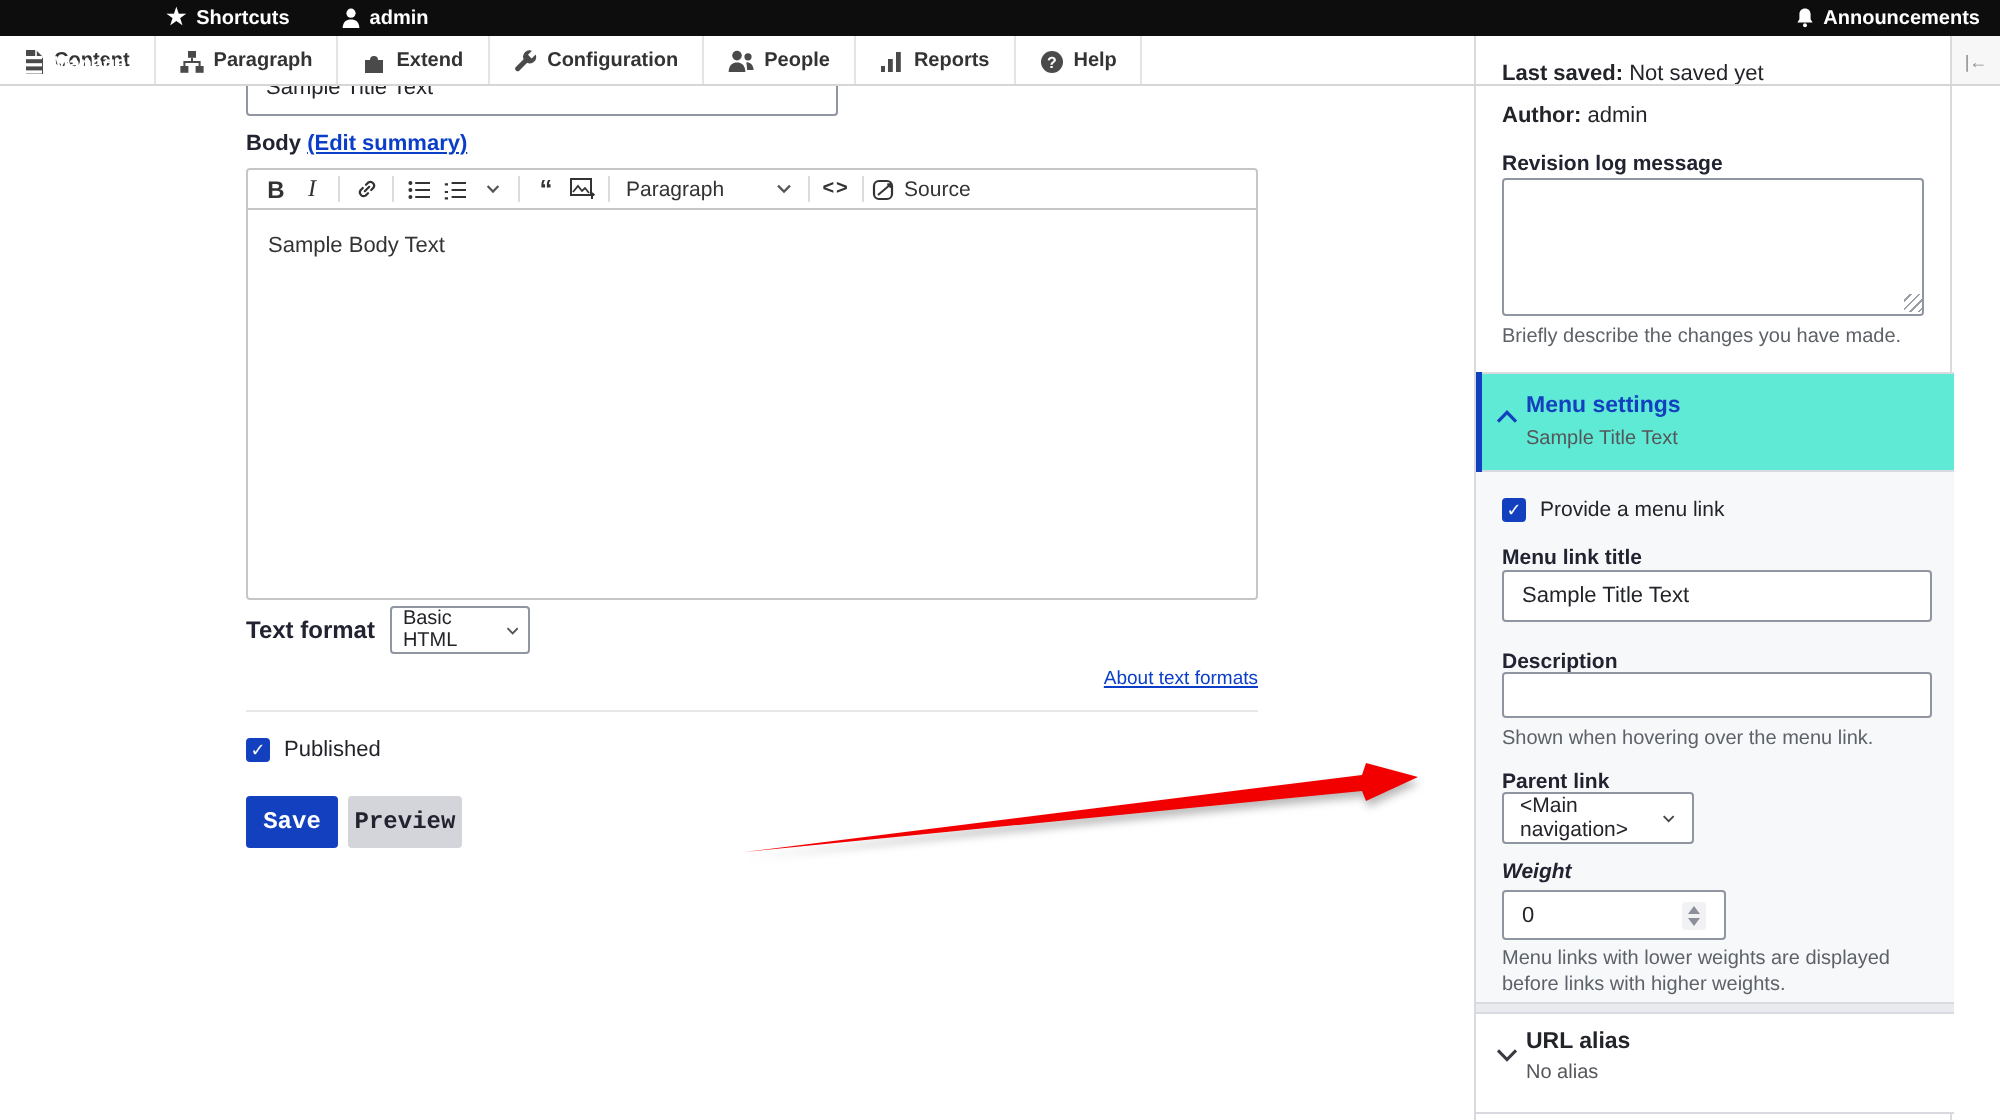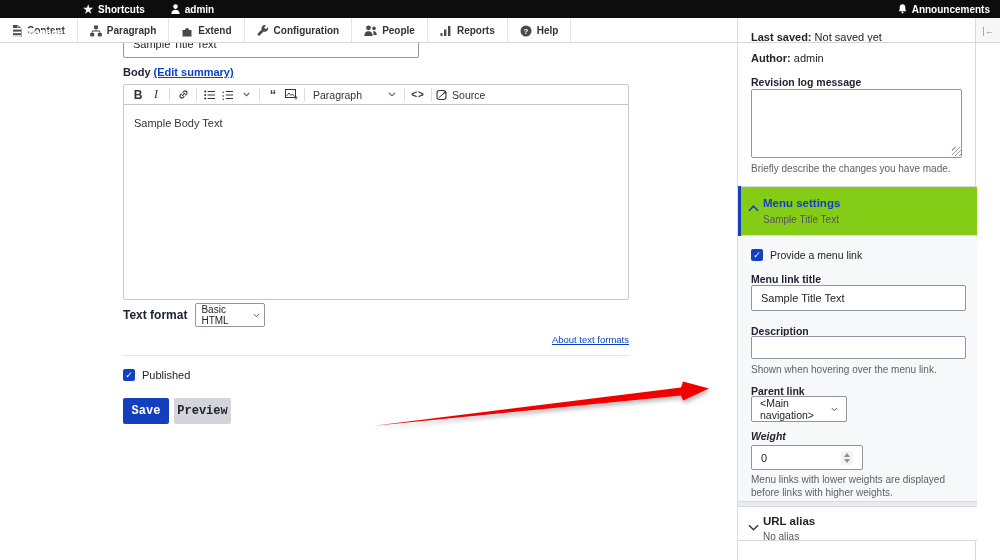--- a/index.html
+++ b/index.html
@@ -82,42 +82,42 @@
     background:#fff; border-left:1px solid #d9dadd; border-right:1px solid #d9dadd;
     z-index:20; }
   .sb-abs { position:absolute; }
   .meta-line { font-size:11px; }
   .meta-line b { font-weight:bold; }
   .revision-textarea { position:absolute; left:13px; top:71px; width:211px; height:69px;
     resize:none; overflow:hidden; }
   .resize-handle { position:absolute; left:214px; top:129px; width:9px; height:9px;
     background:repeating-linear-gradient(135deg, transparent 0 2px, #9aa0a8 2px 3px); }
   .menu-header { position:absolute; left:0; top:168px; width:239px; height:50px;
-    background:#84cc16; border-top:1px solid #d8dadf; border-bottom:1px solid #d8dadf;
+    background:#5eead4; border-top:1px solid #d8dadf; border-bottom:1px solid #d8dadf;
     cursor:pointer; }
   .menu-header .accentbar { position:absolute; left:0; top:-1px; width:3px; height:51px;
     background:#1340bf; }
   .section-title { font-size:11.5px; font-weight:bold; }
   .section-sub { font-size:10px; color:#55565b; }
   .menu-content-bg { position:absolute; left:0; top:218px; width:239px; height:265px;
     background:#f7f8fa; }
   .cbx-row { display:flex; align-items:center; gap:7px; font-size:10.5px; }
   .select-box { display:flex; align-items:center; justify-content:space-between;
     background:#fff; border:1px solid #8f95a1; border-radius:2px; font-size:10.5px;
     padding:0 8px; cursor:pointer; }
   .weight-box { position:absolute; left:13px; top:427px; width:112px; height:25px;
     display:flex; align-items:center; justify-content:space-between; }
   .spinner { display:flex; flex-direction:column; gap:2px; align-items:center;
     background:#f2f2f4; border-radius:2px; padding:2px 3px; cursor:pointer; }
   .spin-tri { width:0; height:0; border-left:3px solid transparent; border-right:3px solid transparent; }
   .spin-up { border-bottom:4px solid #8b8f97; }
   .spin-down { border-top:4px solid #8b8f97; }
   .band { position:absolute; left:0; top:483px; width:239px; height:6px;
     background:#e9ebef; border-top:1px solid #d8dadf; border-bottom:1px solid #d8dadf; }
-  .url-alias { position:absolute; left:0; top:489px; width:239px; height:34px;
+  .url-alias { position:absolute; left:0; top:489px; width:239px; height:50px;
     background:#fff; border-bottom:1px solid #d8dadf; cursor:pointer; }
 </style>
 </head>
 <body>
 
 <div class="topbar">
   <div class="topbar-item active">
     <span class="ticon">
       <svg width="11" height="9" viewBox="0 0 11 9">
           <rect y="0" width="11" height="1.6" fill="#fff"></rect>

